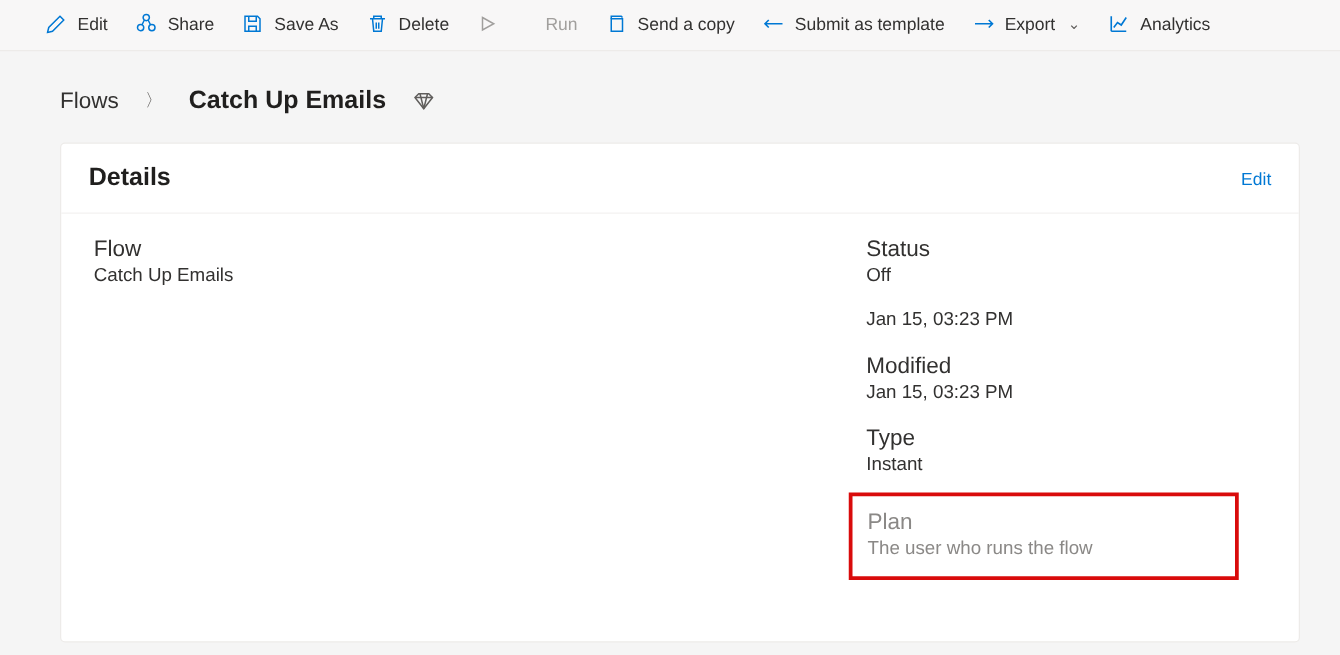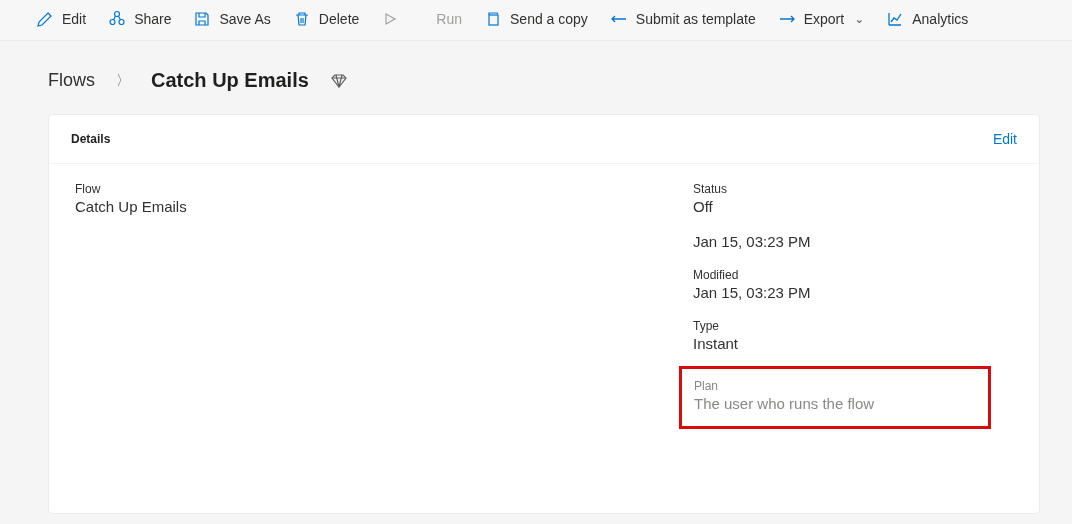--- a/index.html
+++ b/index.html
@@ -88,21 +88,21 @@
       min-height: 400px;
     }
     .panel-header {
       display: flex;
       justify-content: space-between;
       align-items: center;
       padding: 16px 22px 16px 22px;
       border-bottom: 1px solid #f3f2f1;
     }
     .panel-title {
-      font-size: 12px;
+      font-size: 20px;
       font-weight: 700;
       color: #201f1e;
     }
     .edit-link {
       color: #0078d4;
       font-size: 14px;
       cursor: pointer;
     }
 
     .panel-body {
@@ -113,21 +113,21 @@
       flex: 1;
     }
     .col-right {
       width: 320px;
       position: relative;
     }
     .field {
       margin-bottom: 18px;
     }
     .field-label {
-      font-size: 12px;
+      font-size: 18px;
       color: #323130;
       margin-bottom: 2px;
     }
     .field-value {
       font-size: 15px;
       color: #323130;
     }
     .field-value.blurred {
       color: #b5b3b1;
       filter: blur(2px);

